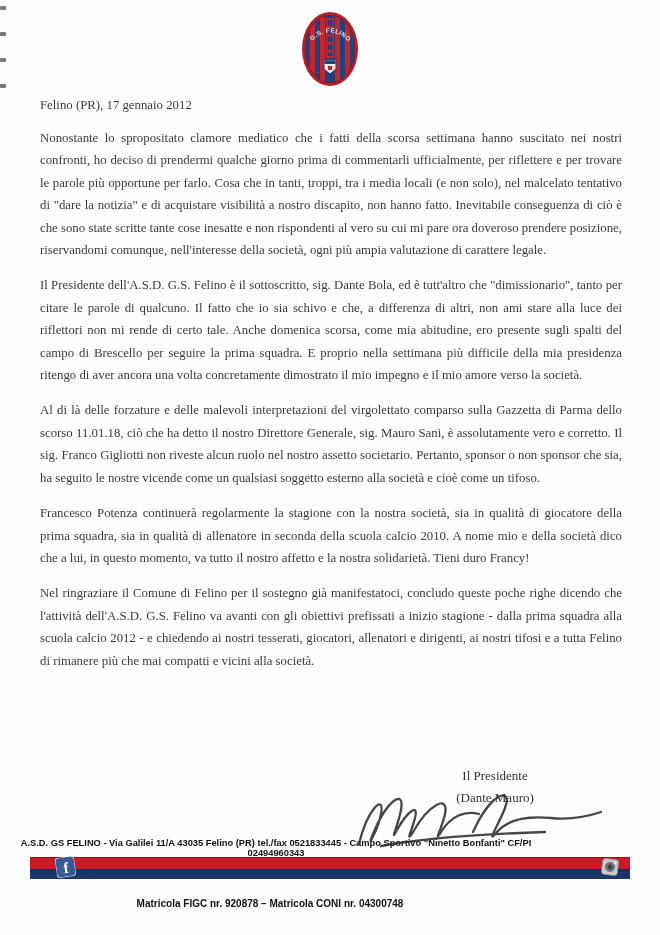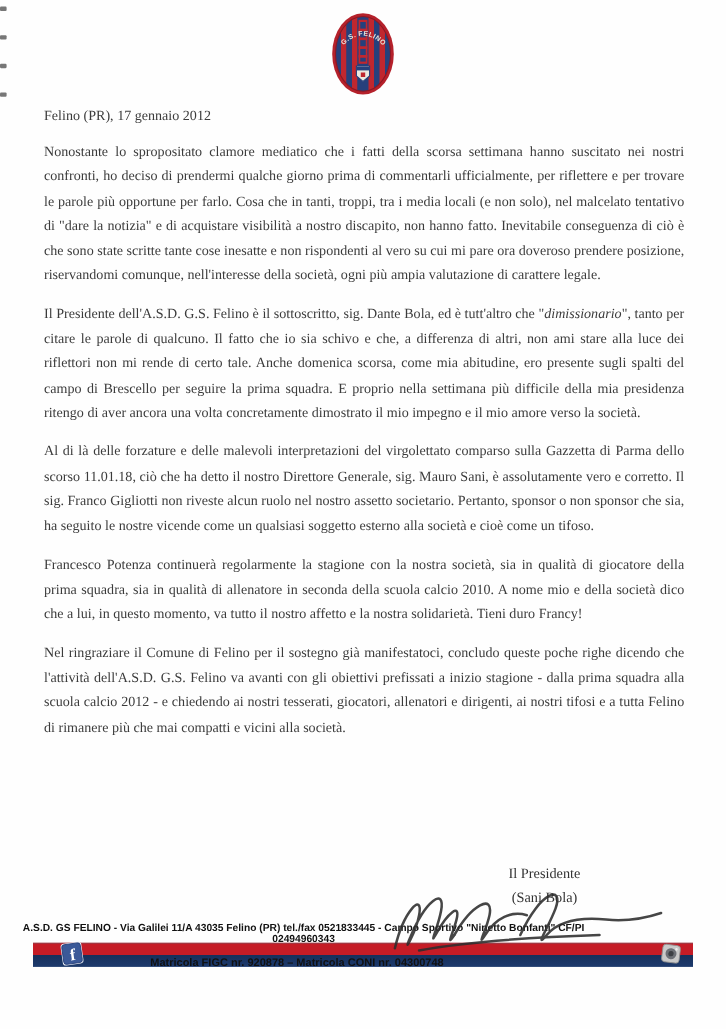--- a/index.html
+++ b/index.html
@@ -16,41 +16,41 @@
   
   .crest-wrap{position:absolute;top:10px;left:0;width:660px;text-align:center;}
   
   .body{
     position:absolute;top:95px;left:40px;width:582px;
     font-size:12.8px;line-height:22.4px;text-align:justify;
     color:#3b3b3b;
   }
   .body p{margin:0 0 13px 0;}
   .dateline{text-align:left;margin:0 0 12px 0 !important;line-height:20px;}
-  .ital{font-style:italic;}
+  .ital{}
   
-  .closing{position:absolute;top:768px;left:390px;width:210px;text-align:center;font-size:13px;color:#333;margin-top:18px;}
+  .closing{position:absolute;top:768px;left:390px;width:210px;text-align:center;font-size:13px;color:#333;}
   .closing .role{margin-bottom:6px;}
   .closing .name{position:relative;z-index:1;}
   .sig-svg{position:absolute;left:-45px;top:14px;z-index:2;pointer-events:none;}
   
   .address{
     position:absolute;top:838px;left:0;width:552px;text-align:center;
     font-family:"Liberation Sans", sans-serif;font-weight:bold;font-size:9.3px;color:#111;
   }
   .bar{
     position:absolute;top:857px;left:30px;width:600px;height:21px;
     background:linear-gradient(to bottom,#c51c26 0%,#c51c26 50%,#16305c 50%,#1d3a6d 100%);
     border-top:1px solid #8f0f1c;
   }
   .bar-icon{position:absolute;}
   .fb{left:22px;top:-5px;}
   .cam{right:8px;top:-4px;}
   .registration{
-    position:absolute;top:870px;left:0;width:540px;text-align:center;
+    position:absolute;top:898px;left:0;width:540px;text-align:center;
     font-family:"Liberation Sans", sans-serif;font-weight:bold;font-size:10px;color:#111;
   }
 </style>
 </head>
 <body>
 
 <div class="page">
 
   <div class="tick" style="top:6px"></div>
   <div class="tick" style="top:32px"></div>
@@ -97,21 +97,21 @@
     <p class="dateline">Felino (PR), 17 gennaio 2012</p>
     <p>Nonostante lo spropositato clamore mediatico che i fatti della scorsa settimana hanno suscitato nei nostri confronti, ho deciso di prendermi qualche giorno prima di commentarli ufficialmente, per riflettere e per trovare le parole più opportune per farlo. Cosa che in tanti, troppi, tra i media locali (e non solo), nel malcelato tentativo di "dare la notizia" e di acquistare visibilità a nostro discapito, non hanno fatto. Inevitabile conseguenza di ciò è che sono state scritte tante cose inesatte e non rispondenti al vero su cui mi pare ora doveroso prendere posizione, riservandomi comunque, nell'interesse della società, ogni più ampia valutazione di carattere legale.</p>
     <p><span>Il Presidente dell'A.S.D. G.S. Felino è il sottoscritto, sig. Dante Bola, ed è tutt'altro che "</span><span class="ital">dimissionario</span><span>", tanto per citare le parole di qualcuno. Il fatto che io sia schivo e che, a differenza di altri, non ami stare alla luce dei riflettori non mi rende di certo tale. Anche domenica scorsa, come mia abitudine, ero presente sugli spalti del campo di Brescello per seguire la prima squadra. E proprio nella settimana più difficile della mia presidenza ritengo di aver ancora una volta concretamente dimostrato il mio impegno e il mio amore verso la società.</span></p>
     <p>Al di là delle forzature e delle malevoli interpretazioni del virgolettato comparso sulla Gazzetta di Parma dello scorso 11.01.18, ciò che ha detto il nostro Direttore Generale, sig. Mauro Sani, è assolutamente vero e corretto. Il sig. Franco Gigliotti non riveste alcun ruolo nel nostro assetto societario. Pertanto, sponsor o non sponsor che sia, ha seguito le nostre vicende come un qualsiasi soggetto esterno alla società e cioè come un tifoso.</p>
     <p>Francesco Potenza continuerà regolarmente la stagione con la nostra società, sia in qualità di giocatore della prima squadra, sia in qualità di allenatore in seconda della scuola calcio 2010. A nome mio e della società dico che a lui, in questo momento, va tutto il nostro affetto e la nostra solidarietà. Tieni duro Francy!</p>
     <p>Nel ringraziare il Comune di Felino per il sostegno già manifestatoci, concludo queste poche righe dicendo che l'attività dell'A.S.D. G.S. Felino va avanti con gli obiettivi prefissati a inizio stagione - dalla prima squadra alla scuola calcio 2012 - e chiedendo ai nostri tesserati, giocatori, allenatori e dirigenti, ai nostri tifosi e a tutta Felino di rimanere più che mai compatti e vicini alla società.</p>
   </div>
 
   <div class="closing">
     <div class="role">Il Presidente</div>
-    <div class="name">(Sani Bola)</div>
+    <div class="name">(Dante Mauro)</div>
     <svg class="sig-svg" width="270" height="78" viewBox="0 0 270 78">
       <g fill="none" stroke="#2d2d2d" stroke-width="2.3" stroke-linecap="round" opacity="0.88">
         <path d="M14,62 C22,28 40,10 36,32 C33,48 20,70 28,52 C42,18 60,6 56,28 C53,44 44,62 52,48 C62,30 74,20 70,36 C67,48 60,62 68,50"></path>
         <path d="M68,50 C84,22 104,12 100,32 C97,46 88,62 96,50 C106,34 120,28 134,32"></path>
         <path d="M128,50 C146,10 168,4 160,26 C154,42 140,64 152,50 C164,36 186,34 206,36 C226,38 244,34 256,30"></path>
         <path d="M36,64 C80,56 140,52 200,50"></path>
       </g>
     </svg>
   </div>
 

